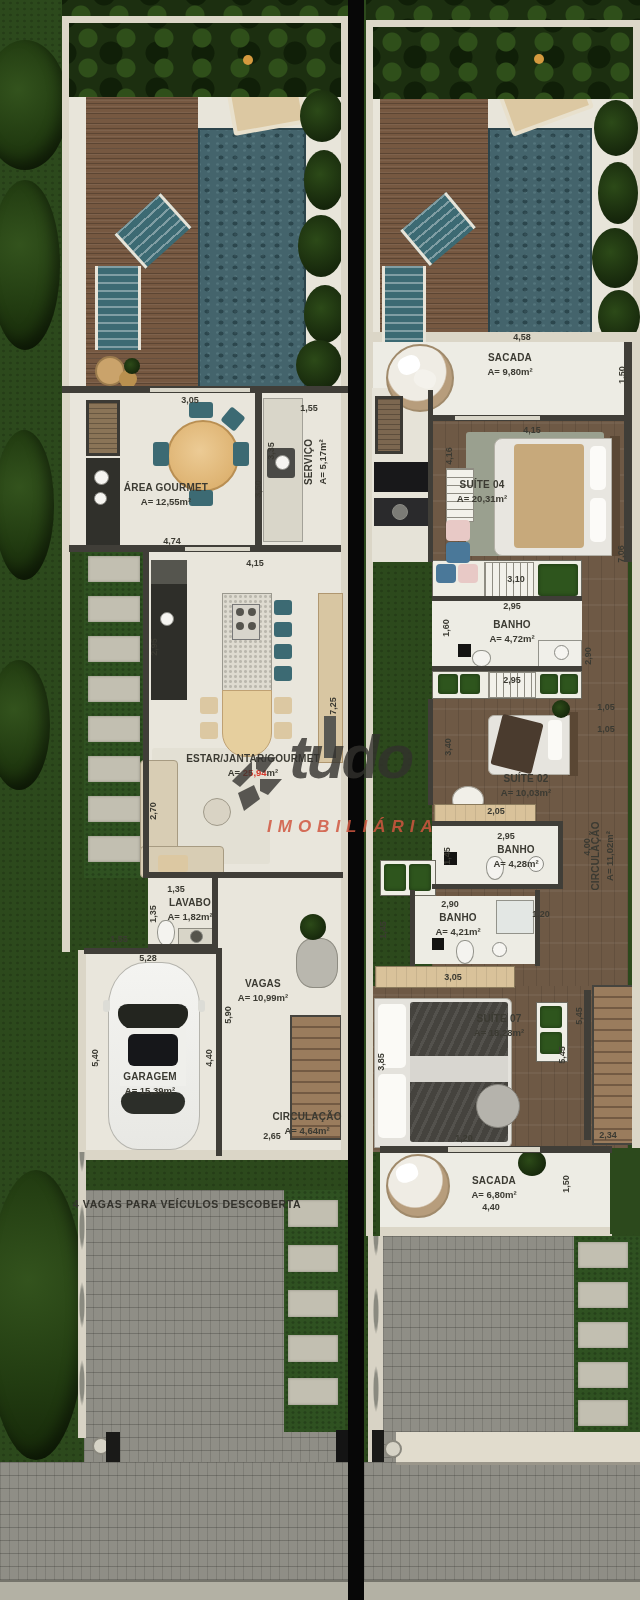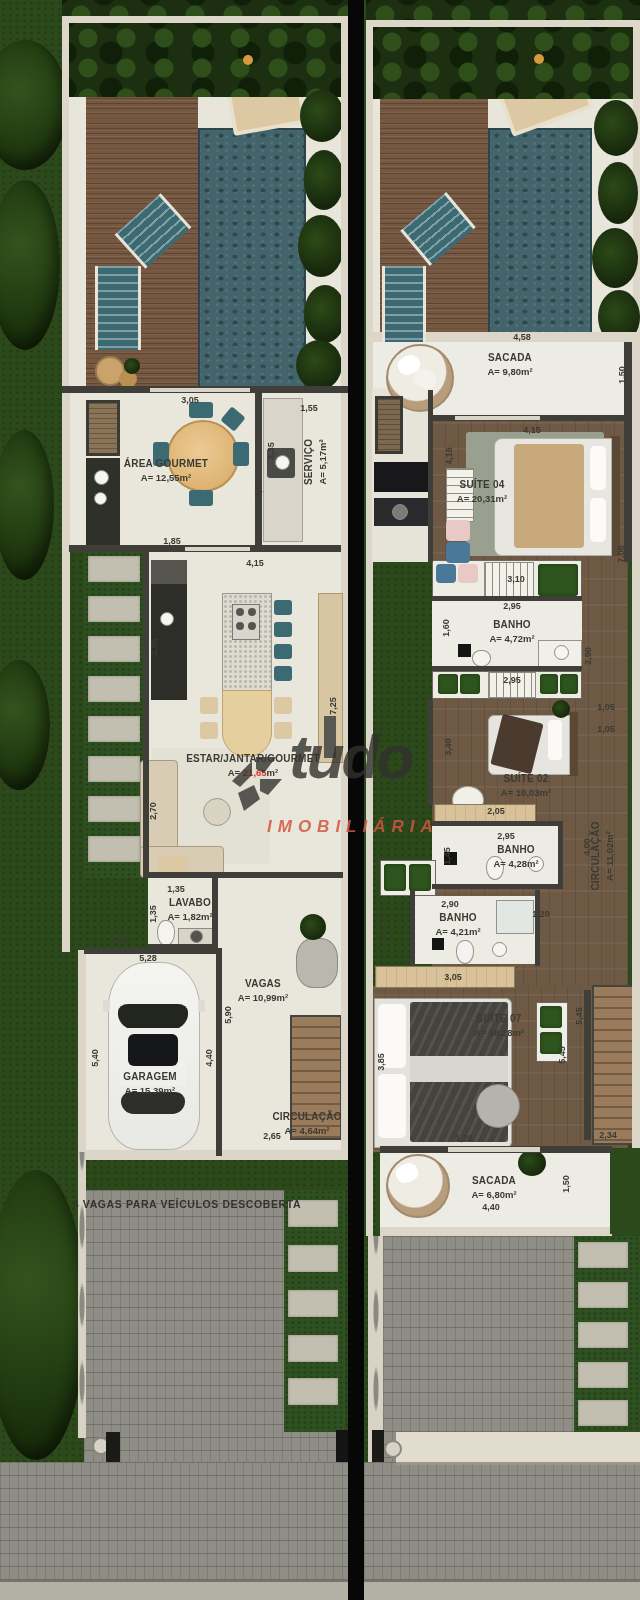--- a/index.html
+++ b/index.html
@@ -345,31 +345,31 @@
   <div class="abs" style="left:396px;top:1432px;width:244px;height:30px;background:#e1dccd;border-bottom:3px solid #9a968a;z-index:12"></div>
   <div class="abs" style="left:372px;top:1430px;width:12px;height:32px;background:#1a1a18;z-index:12"></div>
   <div class="abs" style="left:384px;top:1440px;width:14px;height:14px;border-radius:50%;background:#d6d3c6;border:2px solid #8a887e;z-index:13"></div>
   <div class="pavers" style="left:364px;top:1462px;width:276px;height:138px"></div>
 
   <div class="wallw" style="left:366px;top:342px;width:7px;height:894px"></div>
   <div class="wallw" style="left:632px;top:342px;width:8px;height:806px"></div>
 
   <div class="abs" style="left:0;top:1580px;width:640px;height:20px;background:#b3b1a4;border-top:2px solid #75746b;z-index:14"></div>
 
-  <div class="room-label" style="left:166px;top:457px">
+  <div class="room-label" style="left:166px;top:481px">
     <span class="nm">ÁREA GOURMET</span>
     <span class="ar">A= 12,55m²</span>
   </div>
   <div class="room-label vlabel" style="left:316px;top:462px">
     <span class="nm">SERVIÇO</span>
     <span class="ar">A= 5,17m²</span>
   </div>
   <div class="room-label" style="left:253px;top:752px">
     <span class="nm">ESTAR/JANTAR/GOURMET</span>
-    <span class="ar"><span>A= </span><span class="red">21,65</span><span>m²</span></span>
+    <span class="ar"><span>A= </span><span class="red">25,94</span><span>m²</span></span>
   </div>
   <div class="room-label" style="left:190px;top:896px">
     <span class="nm">LAVABO</span>
     <span class="ar">A= 1,82m²</span>
   </div>
   <div class="room-label" style="left:263px;top:977px">
     <span class="nm">VAGAS</span>
     <span class="ar">A= 10,99m²</span>
   </div>
   <div class="room-label" style="left:150px;top:1070px">
@@ -379,21 +379,21 @@
   <div class="room-label" style="left:307px;top:1110px">
     <span class="nm">CIRCULAÇÃO</span>
     <span class="ar">A= 4,64m²</span>
   </div>
   <div class="note" style="left:187px;top:1198px">4 VAGAS PARA VEÍCULOS DESCOBERTA</div>
 
   <span class="dim c" style="left:190px;top:395px">3,05</span>
   <span class="dim c" style="left:309px;top:403px">1,55</span>
   <span class="dim v" style="left:271px;top:451px">3,35</span>
   <span class="dim v" style="left:258px;top:489px">3,50</span>
-  <span class="dim c" style="left:172px;top:536px">1,85</span>
+  <span class="dim c" style="left:172px;top:536px">4,74</span>
   <span class="dim c" style="left:255px;top:558px">4,15</span>
   <span class="dim v" style="left:154px;top:647px">2,95</span>
   <span class="dim v" style="left:333px;top:706px">7,25</span>
   <span class="dim v" style="left:153px;top:811px">2,70</span>
   <span class="dim c" style="left:176px;top:884px">1,35</span>
   <span class="dim v" style="left:153px;top:914px">1,35</span>
   <span class="dim c" style="left:119px;top:934px">1,55</span>
   <span class="dim c" style="left:148px;top:953px">5,28</span>
   <span class="dim v" style="left:228px;top:1015px">5,90</span>
   <span class="dim v" style="left:95px;top:1058px">5,40</span>

